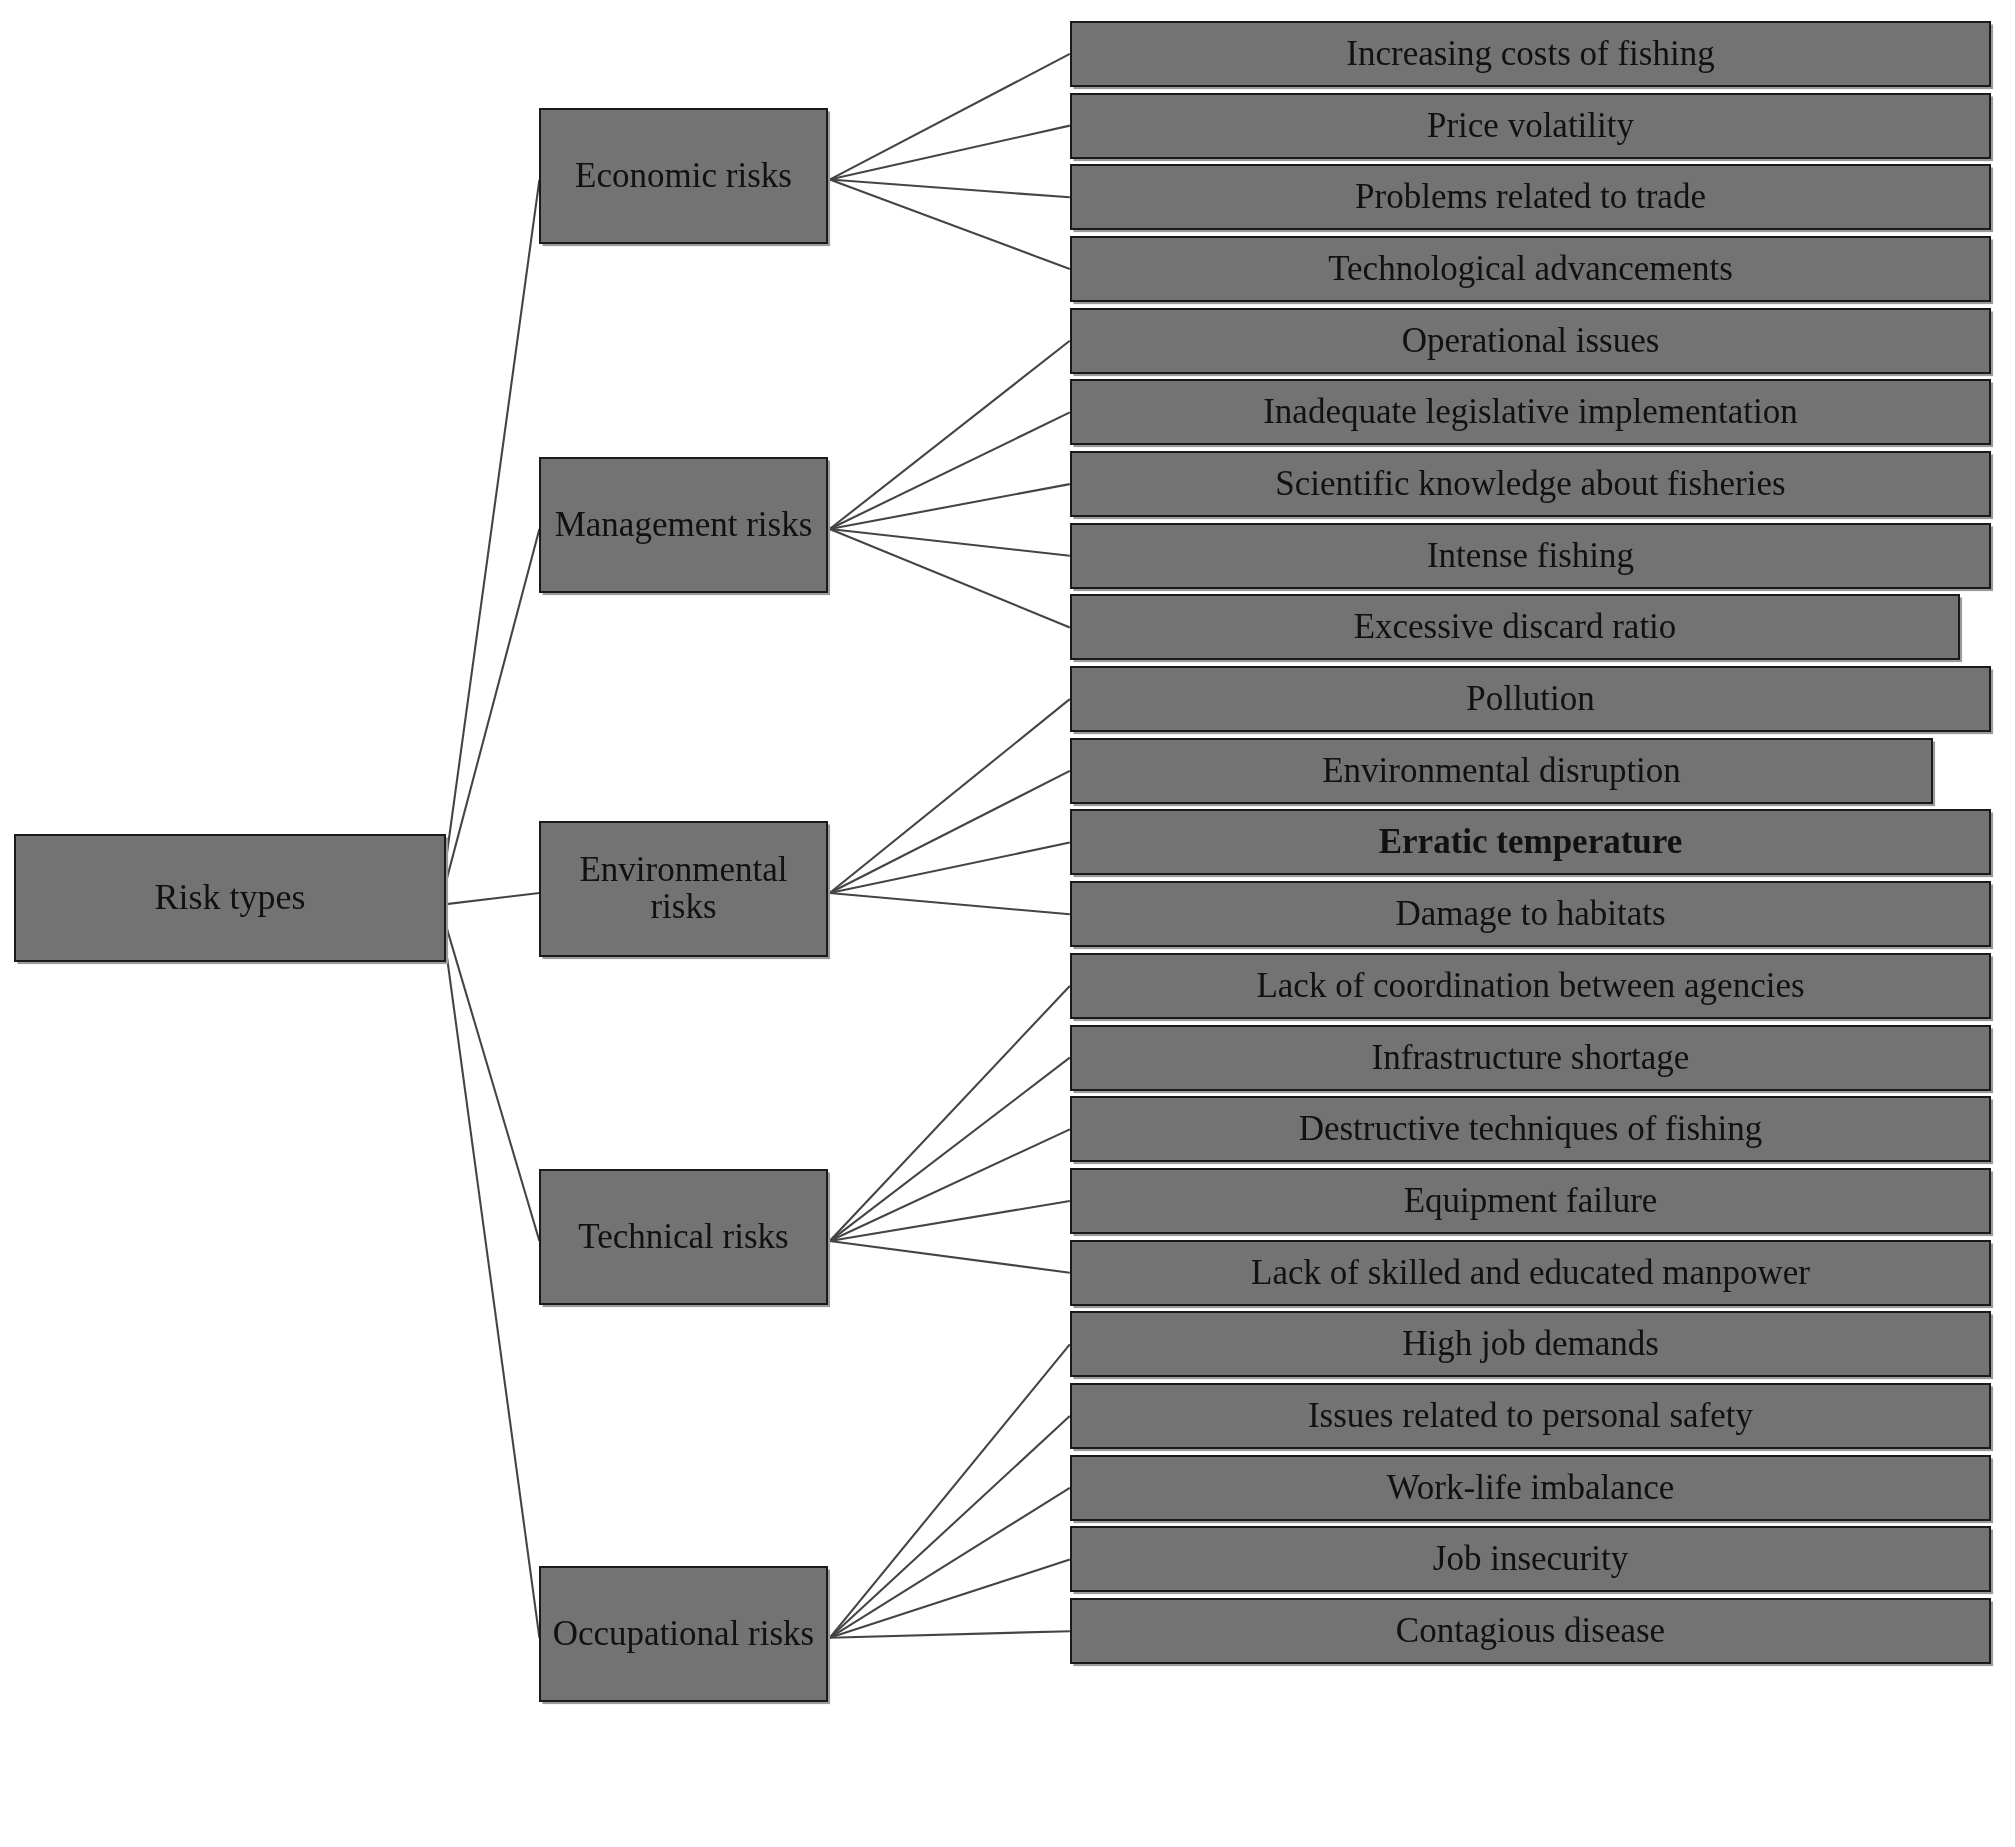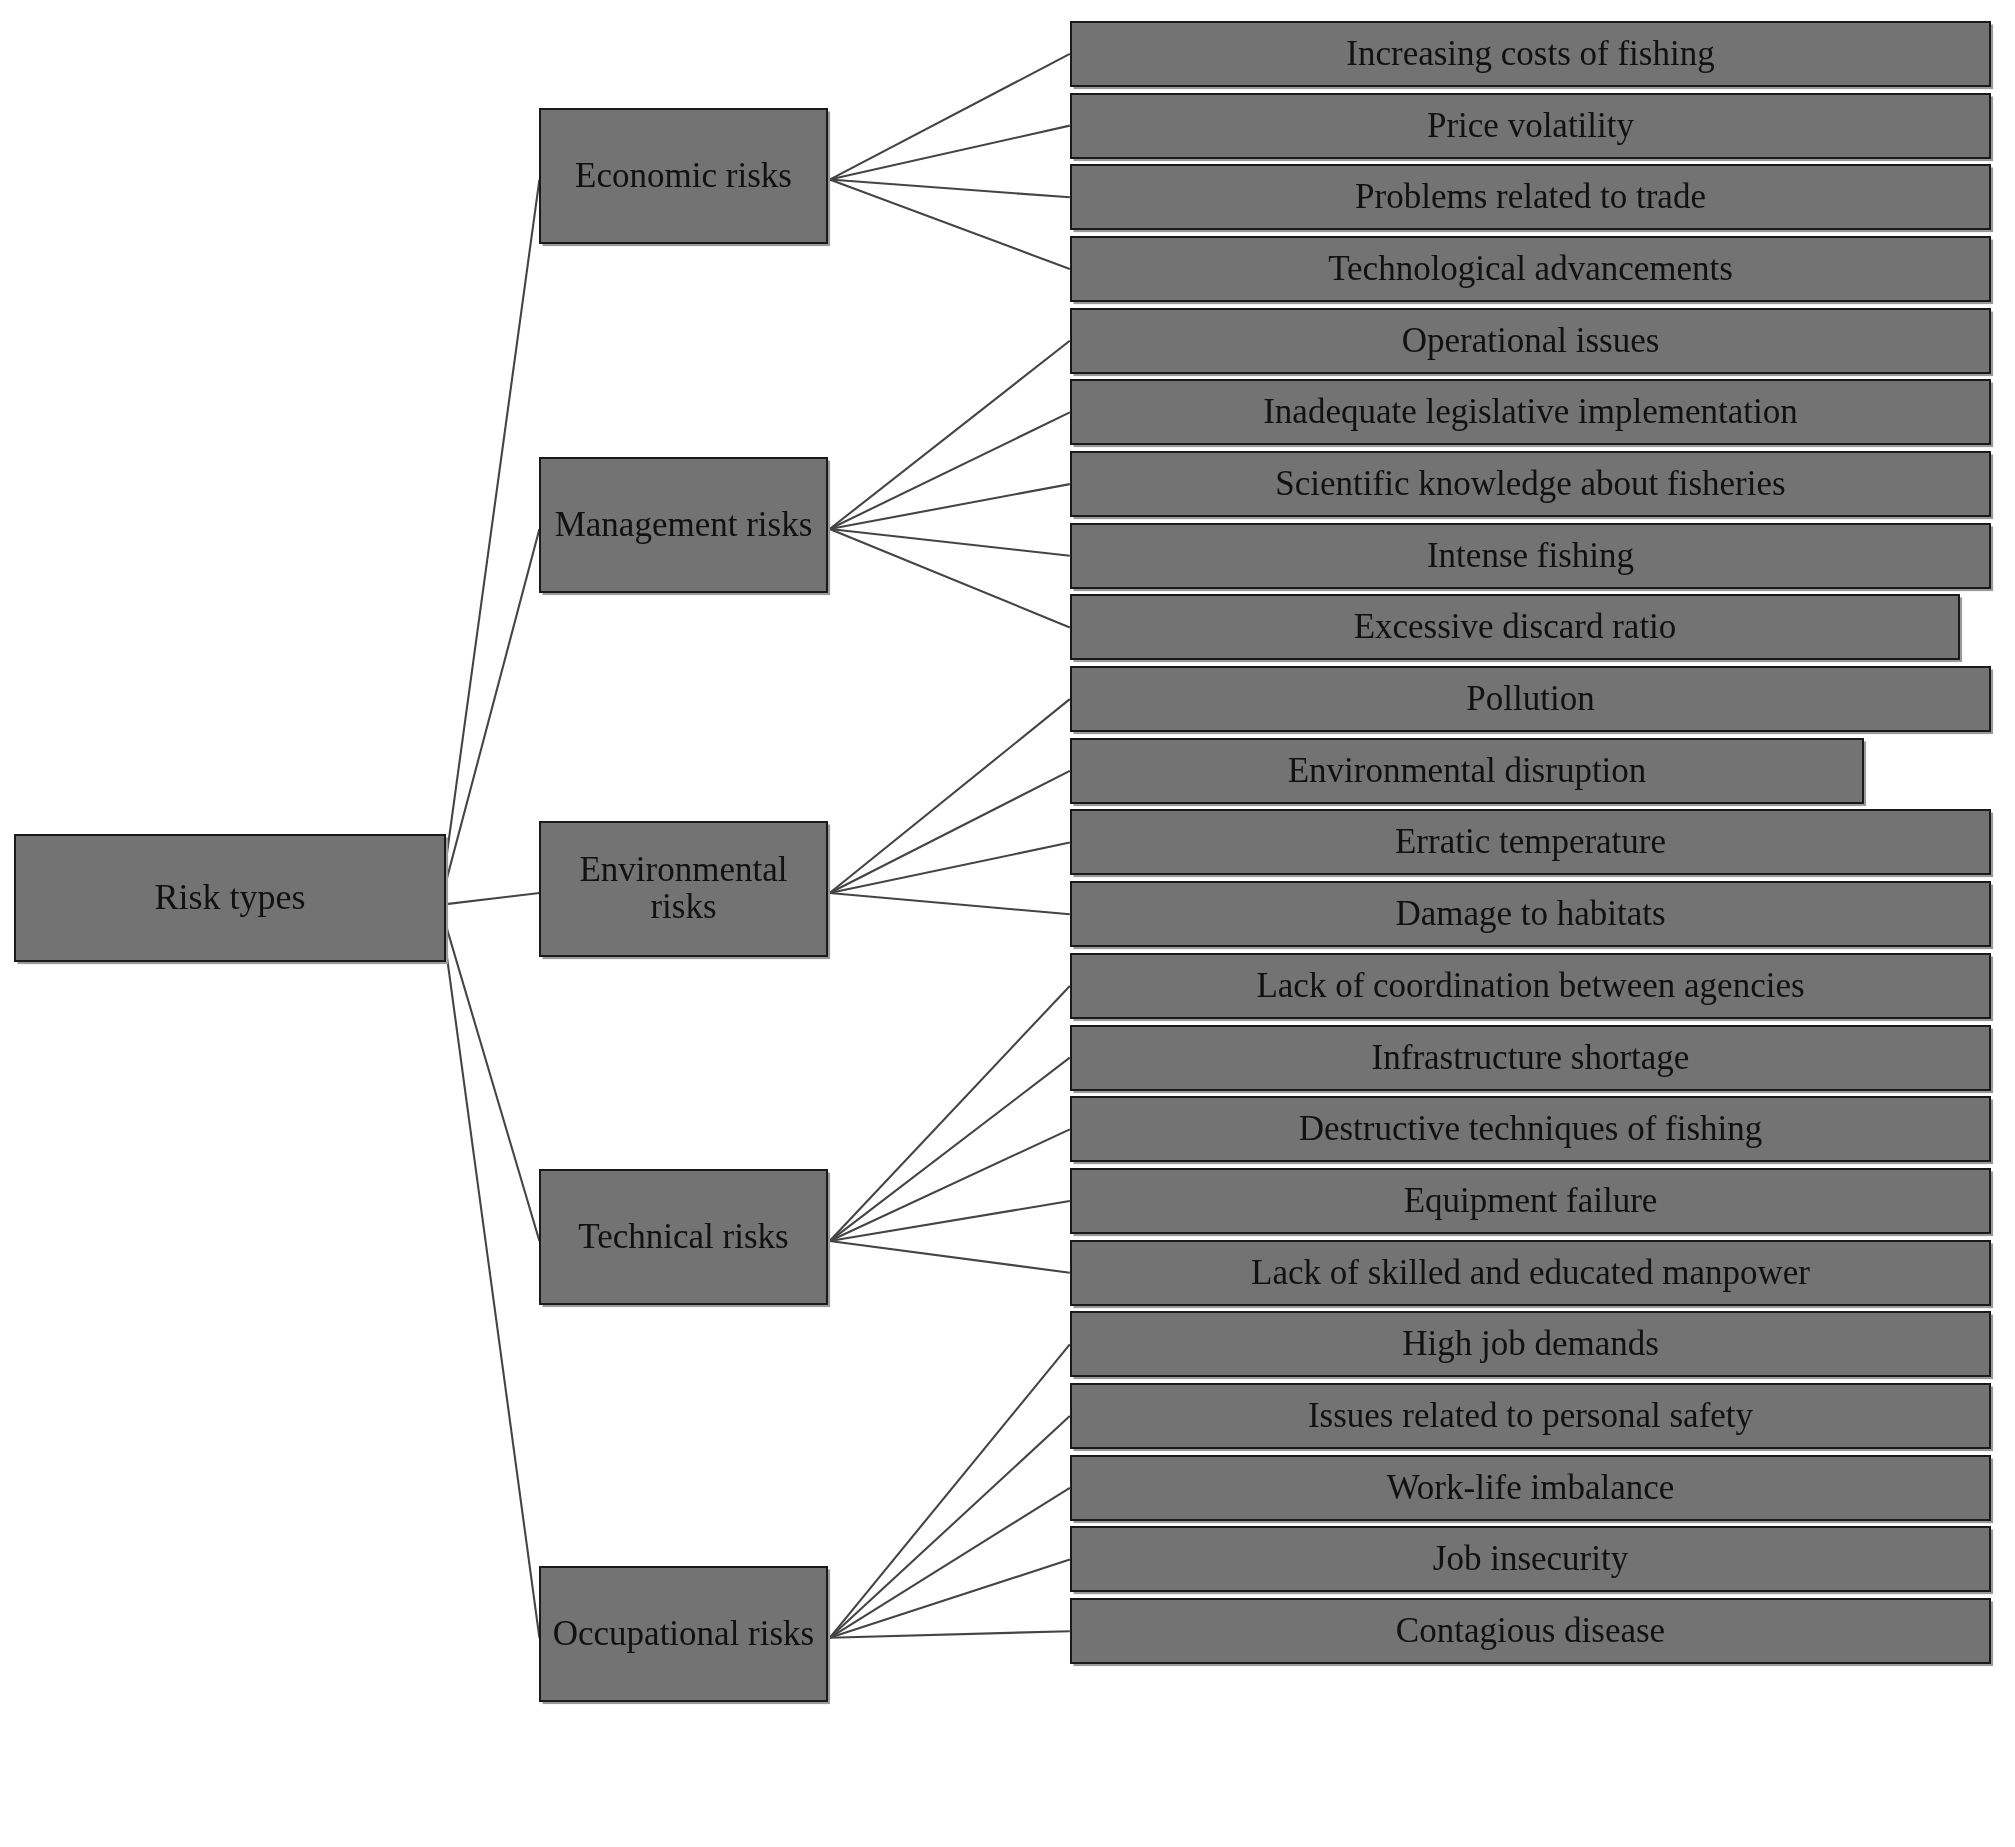--- a/index.html
+++ b/index.html
@@ -99,24 +99,24 @@
       </div>
       <div class="node leaf" style="left: 1070px; top: 594px; width: 890px; height: 66px;">
         <span>Excessive discard ratio</span>
       </div>
       <div class="node cat" style="left: 539px; top: 821px; width: 289px; height: 136px;">
         <span>Environmental risks</span>
       </div>
       <div class="node leaf" style="left: 1070px; top: 666px; width: 921px; height: 66px;">
         <span>Pollution</span>
       </div>
-      <div class="node leaf" style="left: 1070px; top: 738px; width: 794px; height: 66px;">
+      <div class="node leaf" style="left: 1070px; top: 738px; width: 863px; height: 66px;">
         <span>Environmental disruption</span>
       </div>
-      <div class="node leaf" style="left: 1070px; top: 809px; width: 921px; height: 66px;">
+      <div class="node leaf" style="left: 1070px; top: 809px; width: 921px; height: 66px; font-weight: bold;">
         <span>Erratic temperature</span>
       </div>
       <div class="node leaf" style="left: 1070px; top: 881px; width: 921px; height: 66px;">
         <span>Damage to habitats</span>
       </div>
       <div class="node cat" style="left: 539px; top: 1169px; width: 289px; height: 136px;">
         <span>Technical risks</span>
       </div>
       <div class="node leaf" style="left: 1070px; top: 953px; width: 921px; height: 66px;">
         <span>Lack of coordination between agencies</span>

